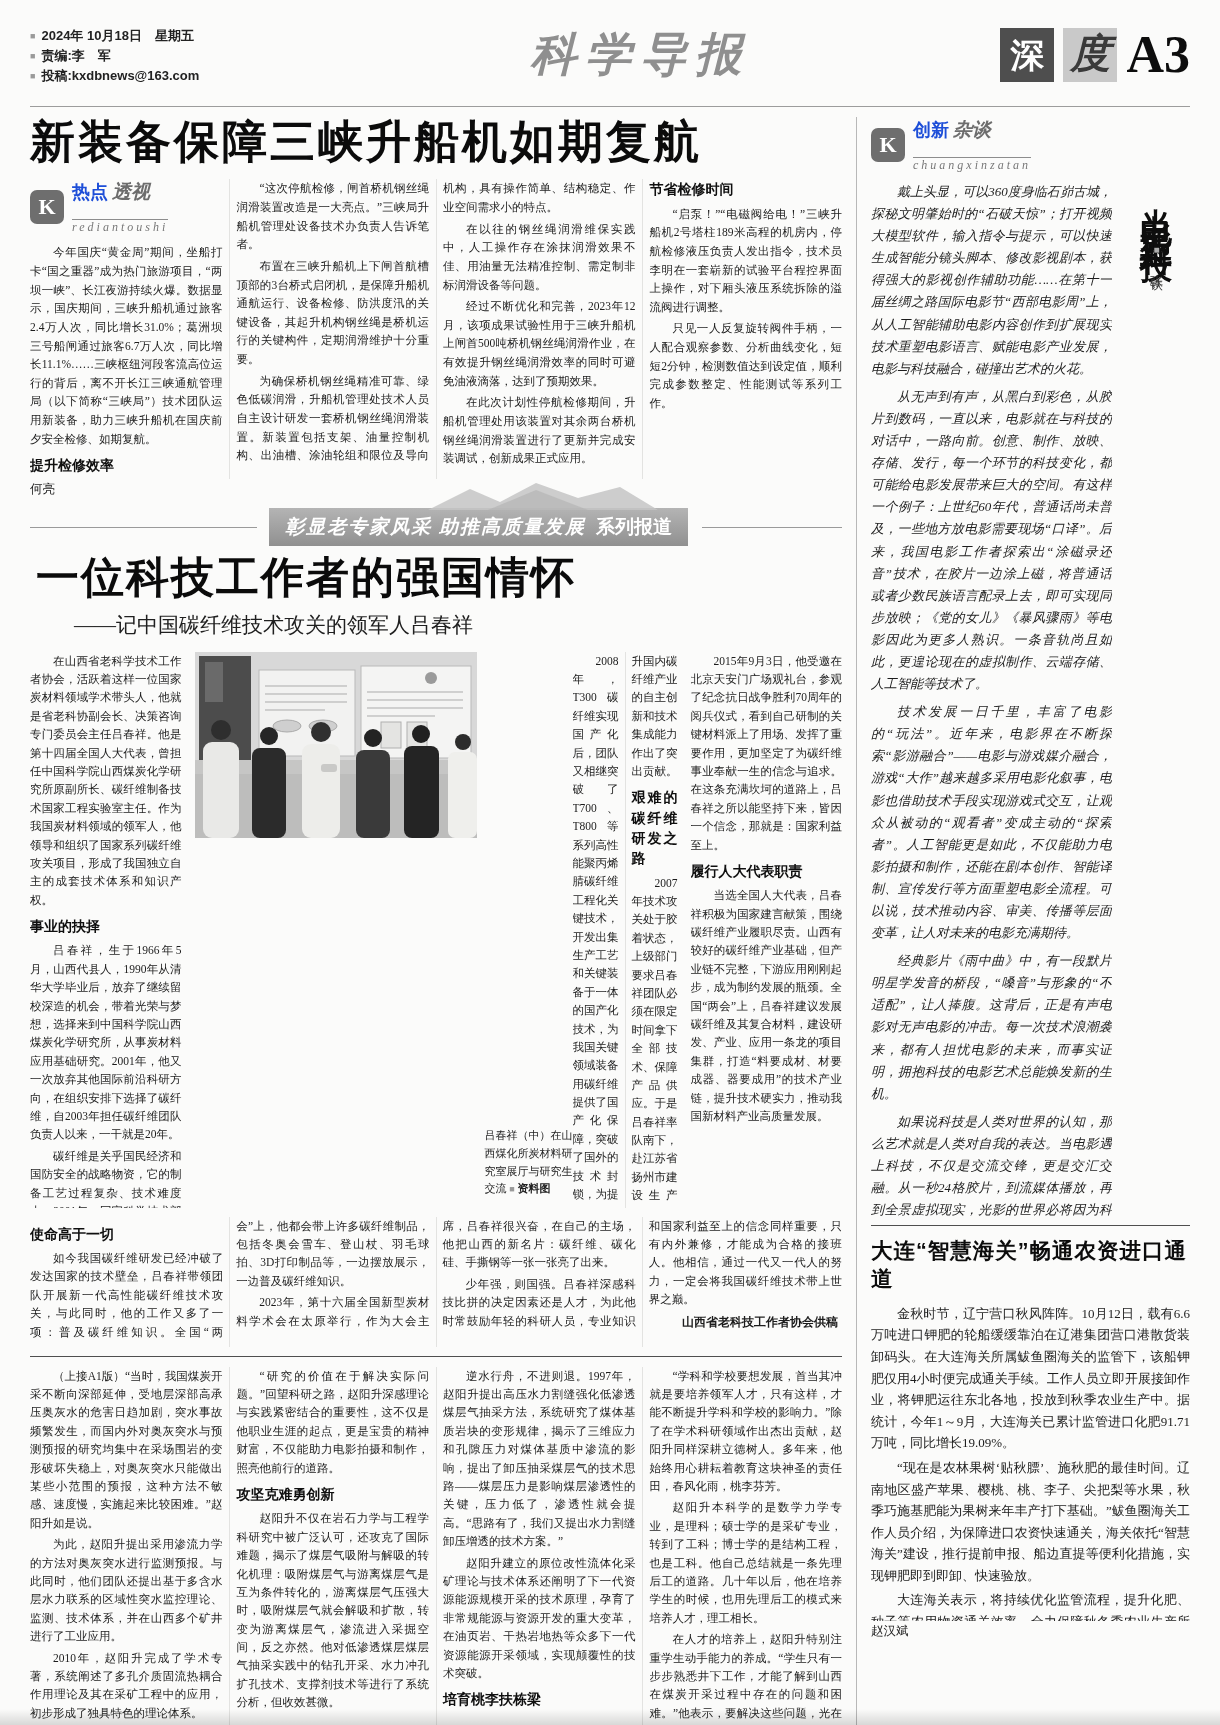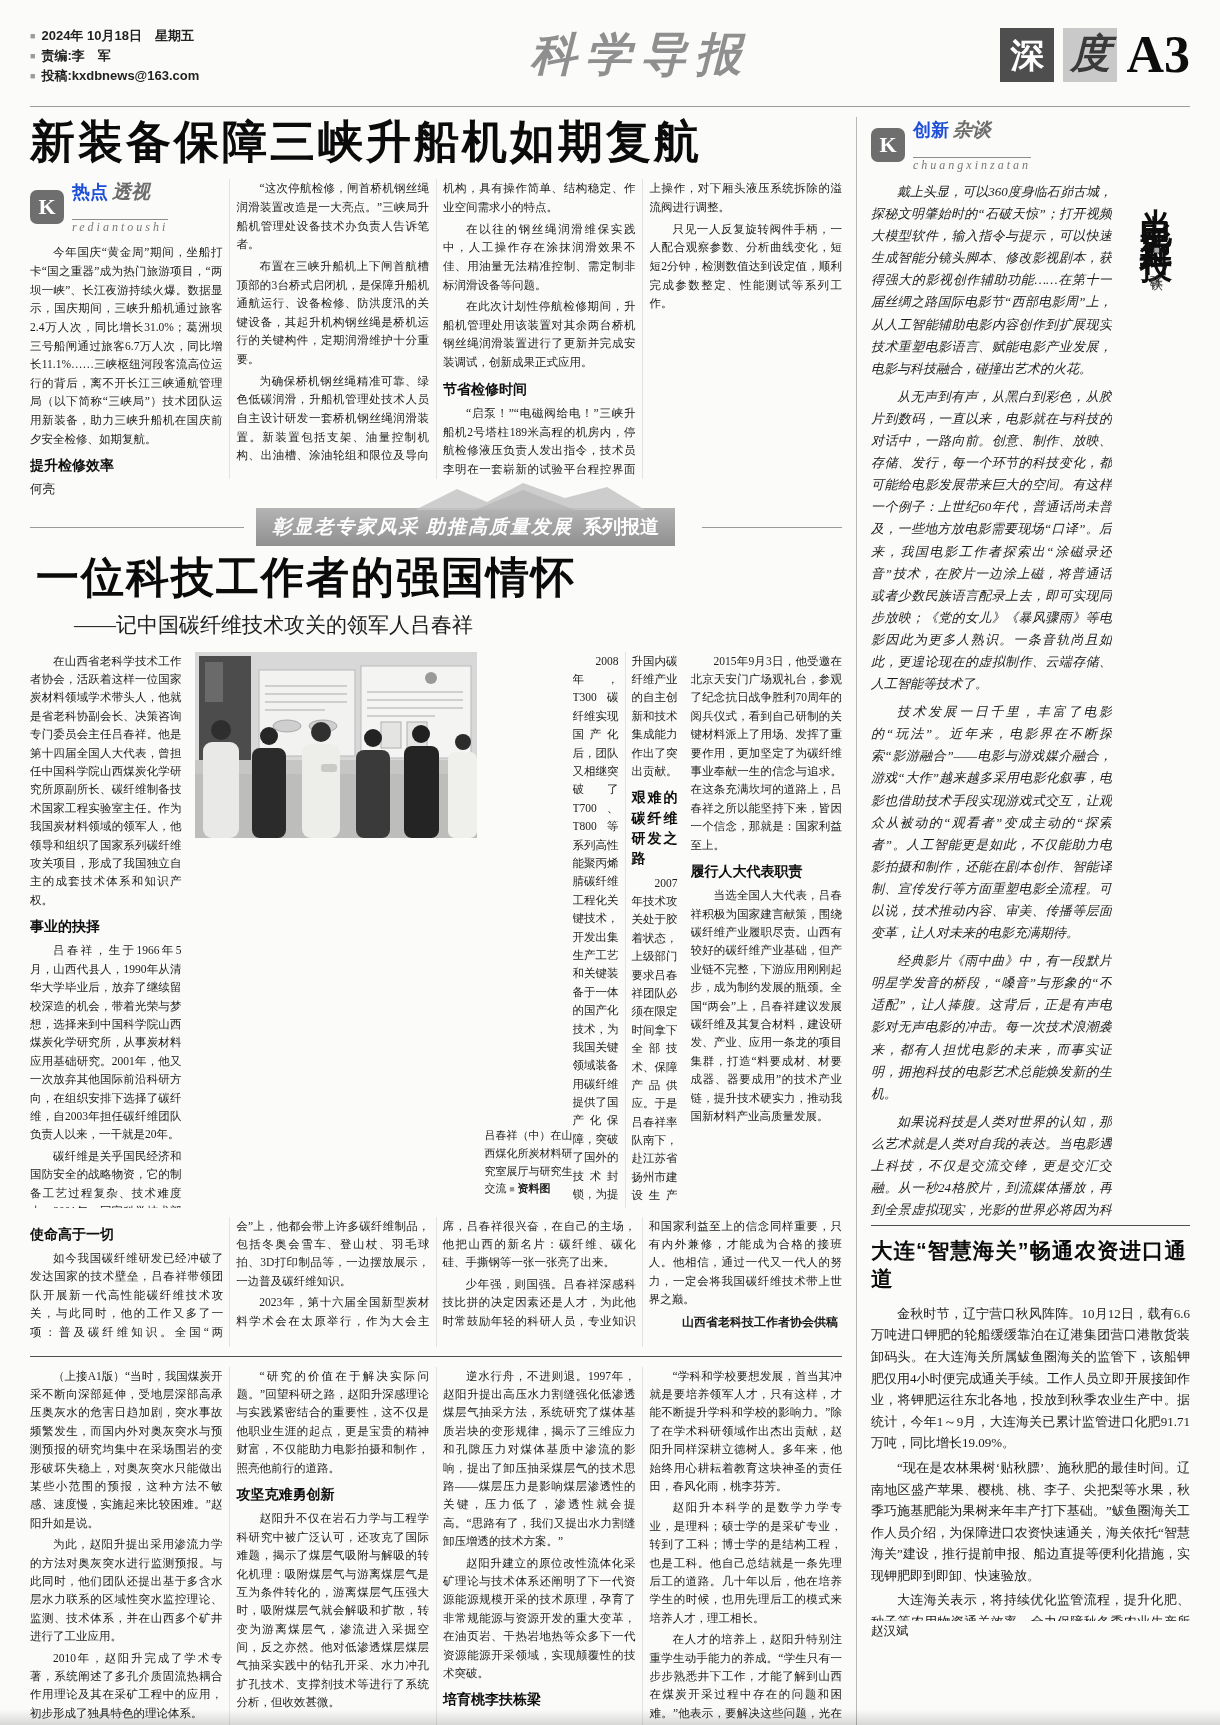--- a/index.html
+++ b/index.html
@@ -50,21 +50,21 @@
   .top-headline { font:900 45px/1.12 "Liberation Sans", sans-serif; color:#0b0b0b;
     letter-spacing:3px; margin:0 0 12px; }
   .top-body { height:300px; overflow:hidden; column-count:4; column-gap:14px;
     column-rule:1px solid #e3e3e1; column-fill:auto;
     font-size:11.5px; line-height:1.62; text-align:justify; }
 
   
   .series-row { display:flex; align-items:center; margin:10px 0 8px; }
   .sline { border-top:1px solid #9a9a9a; flex:1; }
   .sline-right { flex:0 0 140px; border-top:1px solid #9a9a9a; }
-  .series-banner { position:relative; margin-left:12px; margin-right:27px;
+  .series-banner { position:relative; margin-left:12px; margin-right:14px;
     background:linear-gradient(180deg,#b4b4b4,#909090); color:#fff;
     padding:6px 16px; display:flex; align-items:center; gap:10px; }
   .series-script { font:italic 700 19px "Liberation Serif", serif; letter-spacing:2px; }
   .series-bold { font:900 19px "Liberation Sans", sans-serif; }
   .mountain { position:absolute; top:-28px; right:30px; width:230px; height:30px; }
 
   
   .feat-headline { font:900 43px/1.1 "Liberation Sans", sans-serif; letter-spacing:2px;
     color:#0b0b0b; margin:2px 0 9px 6px; }
   .feat-subtitle { font:21px "Liberation Serif", serif; color:#202020; margin:8px 0 13px 44px; }
@@ -156,20 +156,21 @@
               </span>
               <span class="badge-pinyin" style="display:block">rediantoushi</span>
             </span>
           </div>
         <p class="para">今年国庆“黄金周”期间，坐船打卡“国之重器”成为热门旅游项目，“两坝一峡”、长江夜游持续火爆。数据显示，国庆期间，三峡升船机通过旅客2.4万人次，同比增长31.0%；葛洲坝三号船闸通过旅客6.7万人次，同比增长11.1%……三峡枢纽河段客流高位运行的背后，离不开长江三峡通航管理局（以下简称“三峡局”）技术团队运用新装备，助力三峡升船机在国庆前夕安全检修、如期复航。</p>
             <h4 class="subhead">提升检修效率</h4>
             <p class="para">“这次停航检修，闸首桥机钢丝绳润滑装置改造是一大亮点。”三峡局升船机管理处设备技术办负责人告诉笔者。</p>
             <p class="para">布置在三峡升船机上下闸首航槽顶部的3台桥式启闭机，是保障升船机通航运行、设备检修、防洪度汛的关键设备，其起升机构钢丝绳是桥机运行的关键构件，定期润滑维护十分重要。</p>
             <p class="para">为确保桥机钢丝绳精准可靠、绿色低碳润滑，升船机管理处技术人员自主设计研发一套桥机钢丝绳润滑装置。新装置包括支架、油量控制机构、出油槽、涂油轮组和限位及导向机构，具有操作简单、结构稳定、作业空间需求小的特点。</p>
             <p class="para">在以往的钢丝绳润滑维保实践中，人工操作存在涂抹润滑效果不佳、用油量无法精准控制、需定制非标润滑设备等问题。</p>
+            <p class="para">经过不断优化和完善，2023年12月，该项成果试验性用于三峡升船机上闸首500吨桥机钢丝绳润滑作业，在有效提升钢丝绳润滑效率的同时可避免油液滴落，达到了预期效果。</p>
             <p class="para">在此次计划性停航检修期间，升船机管理处用该装置对其余两台桥机钢丝绳润滑装置进行了更新并完成安装调试，创新成果正式应用。</p>
             <h4 class="subhead">节省检修时间</h4>
             <p class="para">“启泵！”“电磁阀给电！”三峡升船机2号塔柱189米高程的机房内，停航检修液压负责人发出指令，技术员李明在一套崭新的试验平台程控界面上操作，对下厢头液压系统拆除的溢流阀进行调整。</p>
             <p class="para">只见一人反复旋转阀件手柄，一人配合观察参数、分析曲线变化，短短2分钟，检测数值达到设定值，顺利完成参数整定、性能测试等系列工作。</p>
           </div>
         <div class="byline">何亮</div>
       </section>
 
       <div class="series-row">
         <div class="sline"></div>

